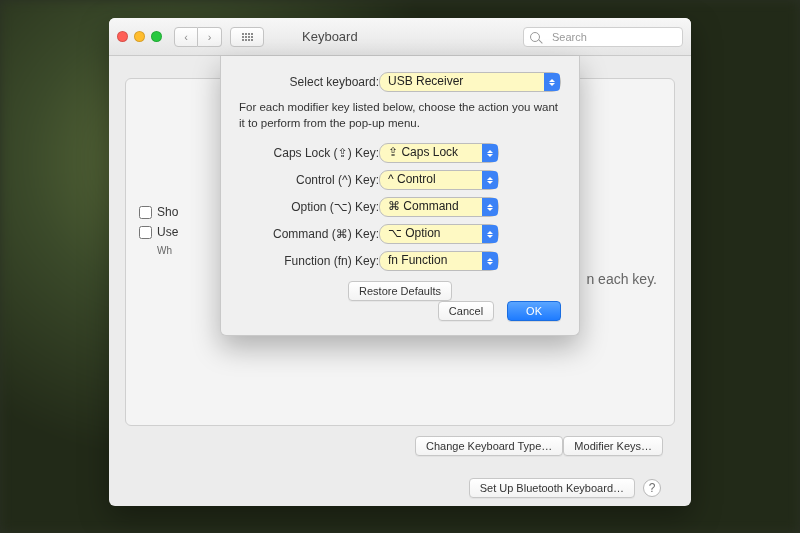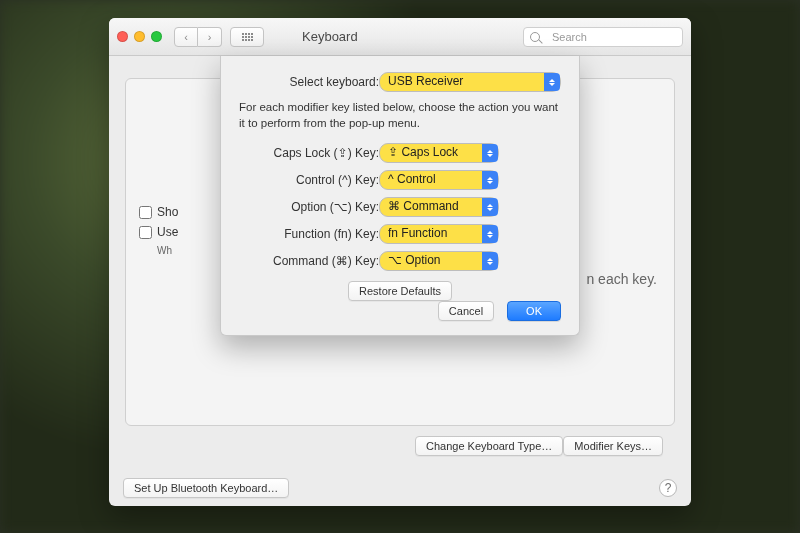--- a/index.html
+++ b/index.html
@@ -37,30 +37,30 @@
   .content{ flex:1; padding:14px 16px 10px; position:relative;}
   .tabbox{ position:absolute; left:16px; right:16px; top:22px; bottom:80px; border:1px solid #cfcfcf; border-radius:6px;
     background:#f4f4f4;}
   .checks{ position:absolute; left:30px; top:149px; font-size:12px; color:#333; }
   .checks label{ display:flex; align-items:center; gap:5px; margin-bottom:6px;}
   .checks input{ width:13px; height:13px;}
   .hint{ font-size:10px; color:#666; margin-left:18px;}
   .bottom-in { position:absolute; left:28px; right:28px; bottom:50px; display:flex; justify-content:flex-end;}
   .macbtn{ height:20px; border:1px solid #c7c7c7; border-radius:4px; background:linear-gradient(#ffffff,#f3f3f3);
     font-size:11px; color:#333; padding:0 10px; display:flex; align-items:center; box-shadow:0 1px 0 rgba(0,0,0,.04);}
-  .footer{position:absolute; left:0; right:0; bottom:8px; display:flex; justify-content:space-between; gap:8px; padding:0 14px; align-items:center;}
+  .footer{position:absolute; left:0; right:0; bottom:8px; display:flex; justify-content:flex-end; gap:8px; padding:0 30px; align-items:center;}
   .help{ width:18px; height:18px; border-radius:50%; border:1px solid #b8b8b8; background:#fff; color:#6f6f6f;
     font-size:12px; display:flex; align-items:center; justify-content:center;}
 
   .sheet{ position:absolute; left:50%; transform:translateX(-50%); top:38px; width:360px;
     background:#f0f0f0; border:1px solid #c9c9c9; border-top:none;
     box-shadow:0 12px 28px rgba(0,0,0,.28); padding:16px 18px 14px; border-radius:0 0 6px 6px;}
   .row{ display:flex; align-items:center; margin-bottom:8px; }
   .row .lbl{ flex:0 0 140px; text-align:right; font-size:12px; color:#333; padding-right:0;}
-  .popup{ flex:1; height:20px; border:1px solid #bdbdbd; border-radius:9px; background:#fde047; position:relative;
+  .popup{ flex:1; height:20px; border:1px solid #bdbdbd; border-radius:9px; background:#fef9c3; position:relative;
     display:flex; align-items:center; font-size:12px; color:#222; padding:0 20px 2px 8px; }
   .popup .caps{ position:absolute; right:0; top:0; bottom:0; width:16px; background:#3b82f6;
     border-radius:0 4px 4px 0; display:flex; flex-direction:column; align-items:center; justify-content:center; gap:1px;}
   .popup .caps::before,.popup .caps::after{content:""; width:0;height:0;border-left:3px solid transparent;border-right:3px solid transparent;}
   .popup .caps::before{border-bottom:3px solid #fff;} .popup .caps::after{border-top:3px solid #fff;}
   .popup.wide{ }
   .desc{ font-size:11.5px; color:#333; margin:4px 0 12px; line-height:1.35;}
   .keys .row{ margin-bottom:7px; }
   .keys .popup{ flex:0 0 120px; max-width:120px;}
   .sheet-buttons{ display:flex; align-items:center; margin-top:10px;flex-direction:column;}
@@ -162,30 +162,30 @@
         </div>
       </div>
       <div class="row">
         <div class="lbl">Option (⌥) Key:</div>
         <div class="popup">
           <span>⌘ Command</span>
           <span class="caps"></span>
         </div>
       </div>
       <div class="row">
-        <div class="lbl">Function (fn) Key:</div>
+        <div class="lbl">Command (⌘) Key:</div>
         <div class="popup">
-          <span>fn Function</span>
+          <span>⌥ Option</span>
           <span class="caps"></span>
         </div>
       </div>
       <div class="row">
-        <div class="lbl">Command (⌘) Key:</div>
+        <div class="lbl">Function (fn) Key:</div>
         <div class="popup">
-          <span>⌥ Option</span>
+          <span>fn Function</span>
           <span class="caps"></span>
         </div>
       </div>
     </div>
 
     <div class="sheet-buttons">
       <div class="macbtn">Restore Defaults</div>
       <div class="right">
         <div class="macbtn">Cancel</div>
         <div class="okbtn">OK</div>

